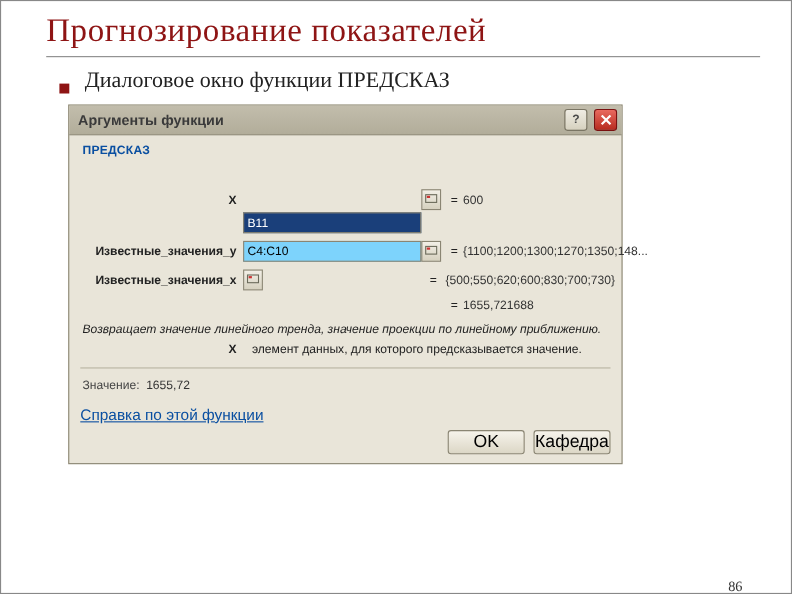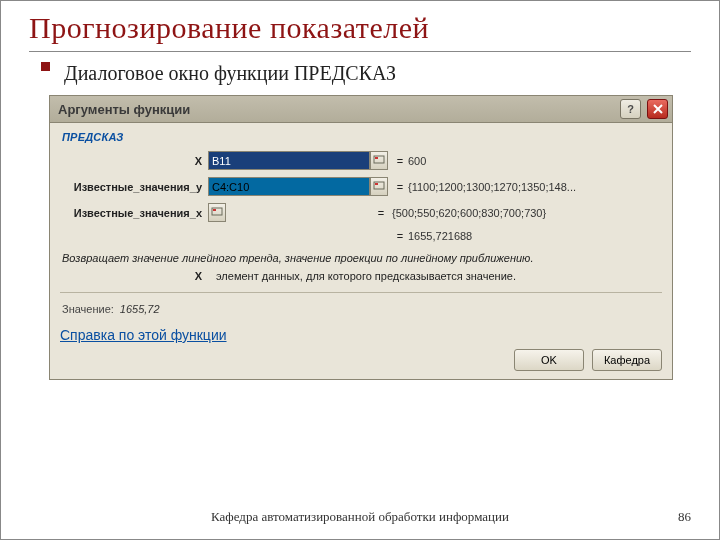--- a/index.html
+++ b/index.html
@@ -3,35 +3,35 @@
 <meta charset="utf-8">
 <style>
   * { box-sizing: border-box; margin: 0; padding: 0; }
   body {
     width: 720px; height: 540px;
     font-family: "Times New Roman", serif;
     background: #fff;
     border: 1px solid #888;
     position: relative;
   }
-  .slide { padding: 10px 28px 0 28px; }
+  .slide { padding: 10px 28px 0 41px; }
   .title {
     font-size: 30px;
     color: #8e1414;
     border-bottom: 1px solid #888;
     padding-bottom: 6px;
     margin-bottom: 10px;
     letter-spacing: 0.5px;
   }
-  .subtitle-row { display: flex; align-items: flex-start; gap: 14px; margin: 8px 0 10px 12px; }
+  .subtitle-row { display: flex; align-items: flex-end; gap: 14px; margin: 8px 0 10px 12px; }
   .bullet-sq { width: 9px; height: 9px; background: #8e1414; display: inline-block; }
   .subtitle { font-size: 20px; color: #222; }
 
   .dialog {
-    width: 624px; margin: 0 0 0 20px;
+    width: 504px; margin: 0 0 0 20px;
     background: #e9e5d9;
     border: 1px solid #8a8573;
     font-family: Tahoma, Verdana, Arial, sans-serif;
     font-size: 11px;
     color: #333;
   }
   .titlebar {
     background: linear-gradient(#c2bdac, #b2ad9a);
     border-bottom: 1px solid #8a8573;
     display: flex; align-items: center;
@@ -49,64 +49,63 @@
     width: 21px; height: 20px; display:flex; align-items:center; justify-content:center;
     border: 1px solid #7a1010; border-radius: 3px;
     background: linear-gradient(#e96a5f,#b72b1f);
     color: #fff;
   }
   .dlg-body { padding: 6px 10px 8px 10px; }
   .func-name {
     font-family: Verdana, sans-serif; font-size: 11px;
     font-weight: bold; color: #0a4fa1; padding: 2px 0 8px 2px;
     letter-spacing: 0.2px;
-    font-style: italic;
   }
   .arg-grid { display: grid; grid-template-columns: 148px 162px 22px 16px auto; row-gap: 7px; align-items: center; }
   .arg-label { text-align: right; font-weight: bold; color:#222; font-size: 11px; padding-right: 6px; }
   .arg-input {
-    height: 19px; border: 1px solid #8a8573; background: #0369a1;
+    height: 19px; border: 1px solid #8a8573; background: #7dd3fc;
     font-size: 11px; padding: 1px 3px; font-family: Tahoma, Arial, sans-serif;
   }
-  .arg-input.sel { background: #1a3f7a; color: #fff; }
+  .arg-input.sel { background: #1a3f7a; color: #fff; margin-top: 42px; }
   .ref-btn {
     height: 19px; width: 18px; border: 1px solid #8a8573;
     background: linear-gradient(#f2efe6,#d6d1bf);
     display:flex; align-items:center; justify-content:center;
   }
   .ref-btn svg { display:block; }
   .eq { text-align:center; color:#222; }
   .arg-val { color:#333; }
 
   .result-row { display:grid; grid-template-columns: 148px 162px 22px 16px auto; margin-top: 8px; }
   .desc { color:#222; margin: 10px 2px 4px 2px; font-style: italic; }
   .desc2 { color:#222; margin: 6px 2px 0 2px; display:flex; gap:8px; }
   .desc2 .xlab { font-weight:bold; min-width: 146px; text-align:right; padding-right: 6px;}
   .desc2 .xtxt { flex:1; }
   .hr { border-top:1px solid #b8b3a1; margin: 10px 0 6px 0; }
 
   .bottom-row { display:flex; padding: 4px 2px 2px 2px; }
   .val-label { color:#444; }
-  .val-val { margin-left: 6px; color:#333;font-style:italic; }
+  .val-val { margin-left: 6px; color:#333; }
   .link { color:#0a4fa1; text-decoration: underline; font-size: 14px; margin-top: 10px; display:inline-block; }
   .btn {
     min-width: 70px; height: 22px;
     border: 1px solid #8a8573; border-radius: 3px;
     background: linear-gradient(#f6f3eb,#dcd7c6);
-    font-size: 11px; font-family: Tahoma, Arial, sans-serif;
+    font-size: 16px; font-family: Tahoma, Arial, sans-serif;
     margin-left: 8px;
   }
   .btns { display:flex; justify-content:flex-end; margin-top: 6px; }
 
   .footer {
     position:absolute; bottom: 14px; left: 0; right: 0;
     display:flex; justify-content:center;
     font-family: "Times New Roman", serif; font-size: 13px; color: #333;
   }
-  .footer .pg { position:absolute; right: 28px; }
+  .footer .pg { position:absolute; right: 44px; }
 </style>
 </head>
 <body>
 
 <div class="slide">
   <div class="title">Прогнозирование  показателей</div>
 
   <div class="subtitle-row">
     <span class="bullet-sq"></span>
     <span class="subtitle">Диалоговое окно функции ПРЕДСКАЗ</span>
@@ -186,15 +185,14 @@
 
       <div class="btns">
         <button class="btn">OK</button>
         <button class="btn">Кафедра</button>
       </div>
     </div>
   </div>
 </div>
 
 <div class="footer">
-  <span>Кафедра автоматизированной обработки информации</span>
   <span class="pg">86</span>
 </div>
 
 </body></html>

